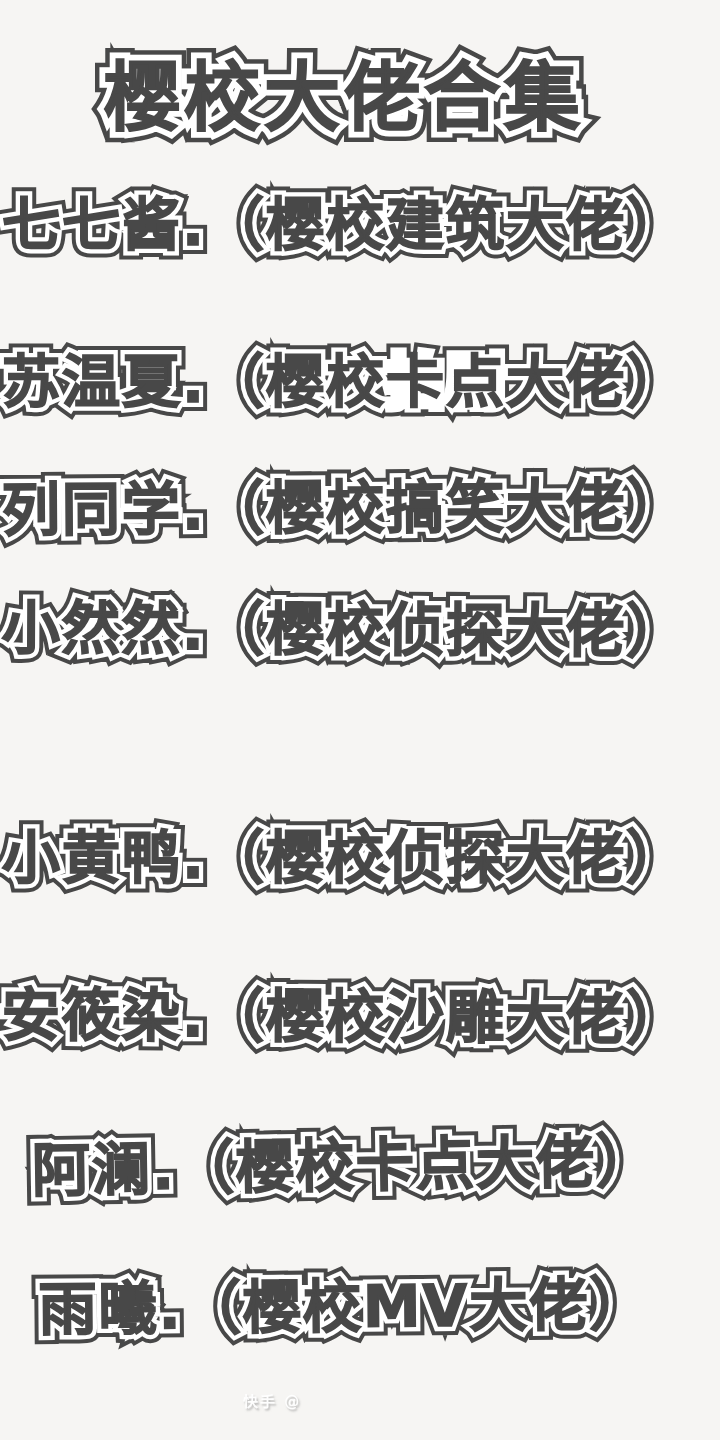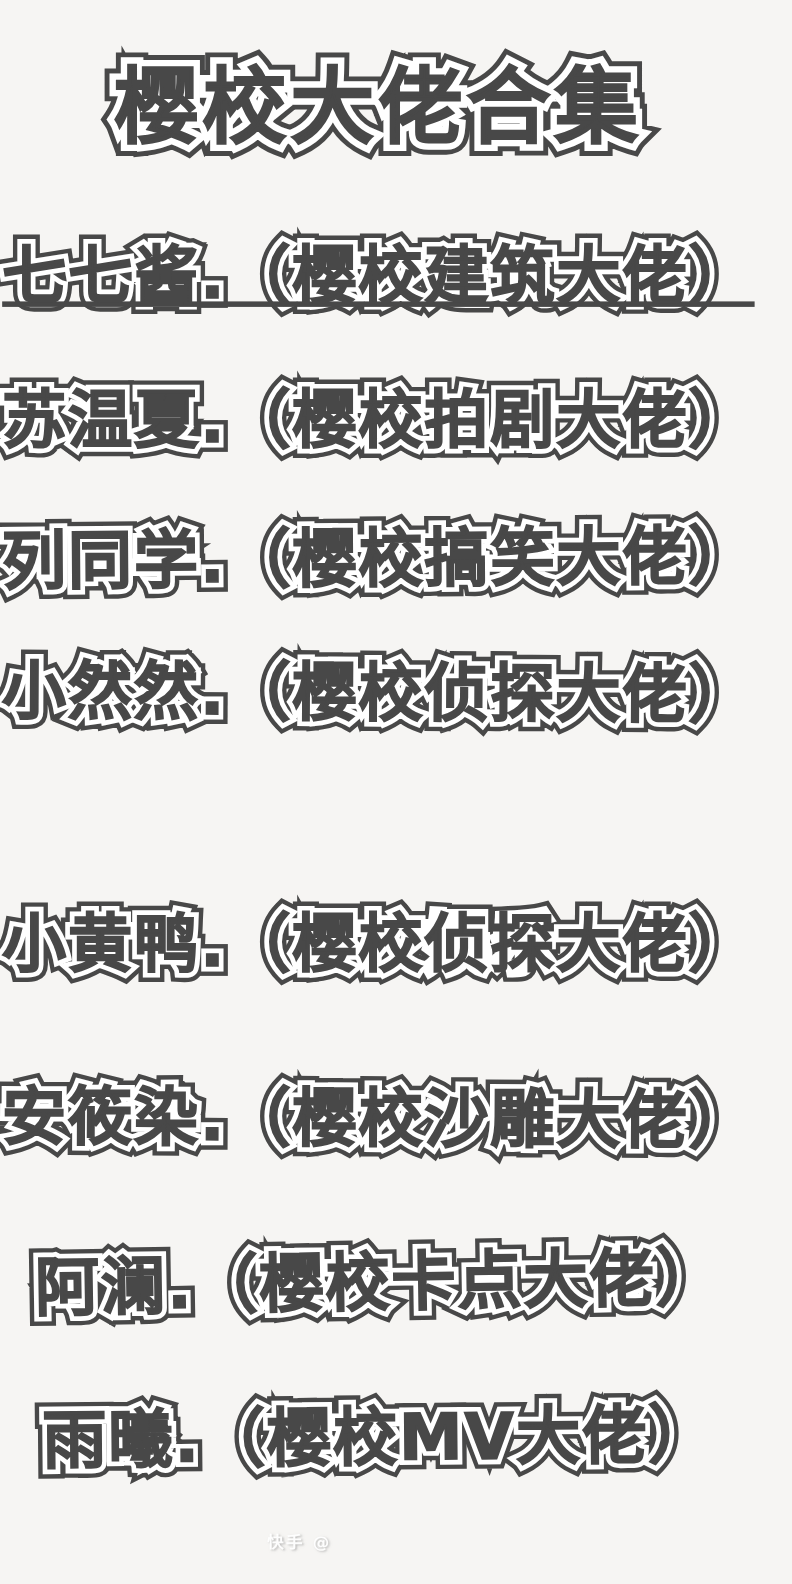--- a/index.html
+++ b/index.html
@@ -63,21 +63,21 @@
     font-size:76px;
     line-height:92px;
     letter-spacing:4px;
     --ow:22px;
     --iw:13px;
   }
   .line{
     font-size:58px;
     line-height:86px;
   }
-  .l1{top:208px;text-decoration:underline;}
+  .l1{top:182px;}
   .l2{top:339px;}
   .l3{top:465px;transform:rotate(-0.4deg);}
   .l4{top:587px;transform:rotate(0.3deg);}
   .l5{top:815px;}
   .l6{top:974px;transform:rotate(0.3deg);}
   .l7{top:1123px;transform:rotate(-0.9deg);}
   .l8{top:1264px;transform:rotate(-0.5deg);}
   .watermark{
     position:absolute;
     left:243px;top:1390px;
@@ -90,21 +90,21 @@
 </style>
 </head>
 <body>
 
 <div class="poster">
 
   <h1 class="outlined title" data-text="樱校大佬合集">樱校大佬合集</h1>
 
   <div class="outlined line l1" data-text="七七酱.（樱校建筑大佬）">七七酱.（樱校建筑大佬）</div>
 
-  <div class="outlined line l2" data-text="苏温夏.（樱校拍剧大佬）">苏温夏.（樱校拍剧大佬）</div>
+  <div class="outlined line l2" data-text="苏温夏.（樱校拍剧大佬）">苏温夏.（樱校卡点大佬）</div>
 
   <div class="outlined line l3" data-text="列同学.（樱校搞笑大佬）">列同学.（樱校搞笑大佬）</div>
 
   <div class="outlined line l4" data-text="小然然.（樱校侦探大佬）">小然然.（樱校侦探大佬）</div>
 
   <div class="outlined line l5" data-text="小黄鸭.（樱校娱乐大佬）">小黄鸭.（樱校侦探大佬）</div>
 
   <div class="outlined line l6" data-text="安筱染.（樱校沙雕大佬）">安筱染.（樱校沙雕大佬）</div>
 
   <div class="outlined line l7" data-text="阿澜.（樱校卡点大佬）">阿澜.（樱校卡点大佬）</div>

